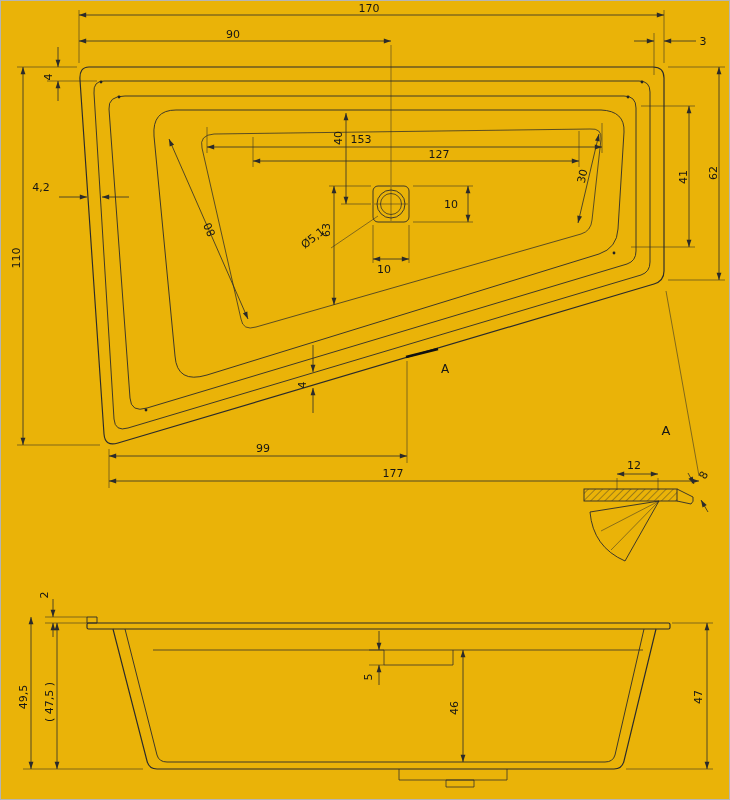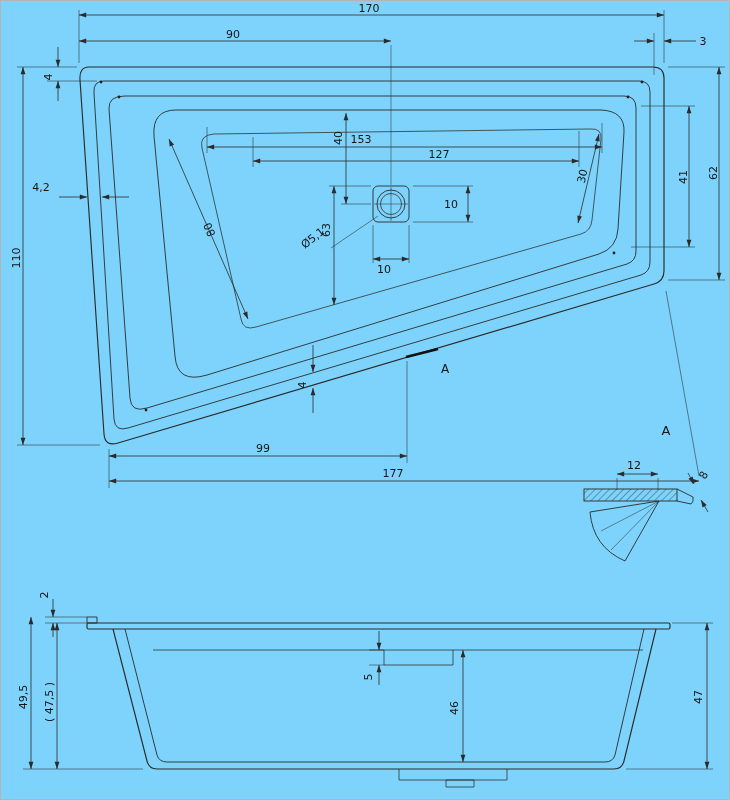--- a/index.html
+++ b/index.html
@@ -1,16 +1,16 @@
 <!DOCTYPE html>
 <html><head>
 <meta charset="utf-8">
 <style>
   html,body{margin:0;padding:0;background:#ffffff;}
-  .wrap{width:730px;height:800px;position:relative;background:#7dd3fc;border:1px solid #b5b5b5;box-sizing:border-box;overflow:hidden;}
+  .wrap{width:730px;height:800px;position:relative;background:#eab308;border:1px solid #b5b5b5;box-sizing:border-box;overflow:hidden;}
   svg{display:block;}
   .t{font-family:"DejaVu Sans",sans-serif;font-size:11px;fill:#161616;text-anchor:middle;}
   .t12{font-size:12px;}
   .t13{font-size:13px;}
   .c{fill:none;stroke:#2b2b2b;stroke-width:1.15;stroke-linejoin:round;}
   .c2{fill:none;stroke:#2b2b2b;stroke-width:0.9;stroke-linejoin:round;}
   .c3{fill:none;stroke:#2b2b2b;stroke-width:0.75;stroke-linejoin:round;}
   .dim{stroke:#2b2b2b;stroke-width:0.8;fill:none;}
   .ext{stroke:#2b2b2b;stroke-width:0.55;fill:none;}
   .thin{stroke:#2b2b2b;stroke-width:0.5;fill:none;}

